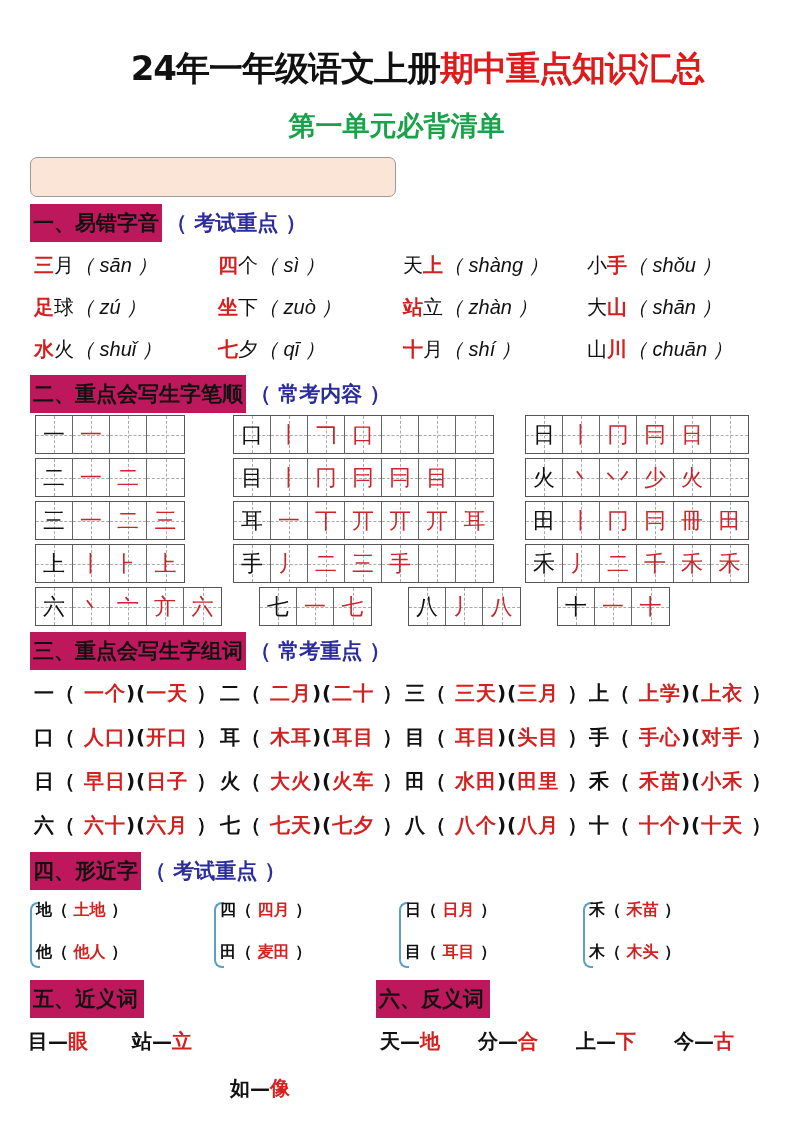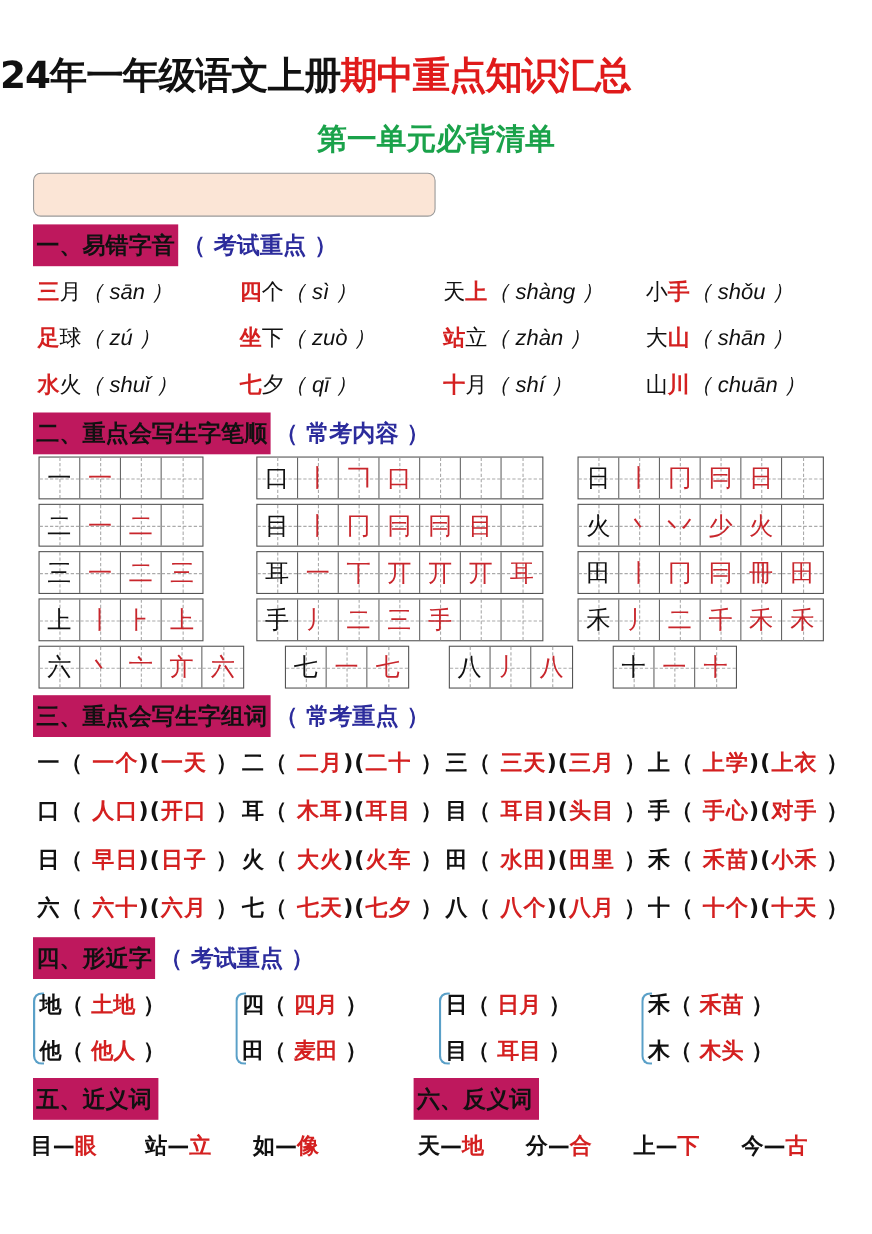--- a/index.html
+++ b/index.html
@@ -1,19 +1,19 @@
 <!DOCTYPE html>
 <html><head>
 <meta charset="utf-8">
 <style>
   html, body { margin:0; padding:0; background:#ffffff; }
   body { width:793px; height:1122px; position:relative; overflow:hidden;
          font-family:"DejaVu Sans", "Liberation Sans", sans-serif; color:#111; }
   .abs { position:absolute; }
-  .title { top:46px; left:0; width:704px; text-align:left; font-size:34px; font-weight:bold; letter-spacing:-1px; }
+  .title { top:46px; left:0; width:704px; text-align:right; font-size:34px; font-weight:bold; letter-spacing:-1px; }
   .title .red { color:#e01a1a; }
   .subtitle { top:108px; left:0; width:793px; text-align:center; font-size:27px; font-weight:bold; color:#1aa24a; }
   .countbox { top:157px; left:30px; width:366px; height:40px; background:#fbe5d6; border:1px solid #9a9a9a;
               border-radius:7px; box-sizing:border-box; font-size:21px; font-weight:bold; }
   .countbox span { position:absolute; top:6px; }
   .star { color:#e01a1a; }
   .sec-head { font-size:21px; font-weight:bold; height:38px; line-height:38px; white-space:nowrap; }
   .sec-head .hl { background:#be185d; padding:0 3px; display:inline-block; }
   .sec-head .note { color:#2c2c9c; margin-left:4px; }
   .py-item { font-size:20px; white-space:nowrap; }
@@ -24,21 +24,21 @@
           display:flex; align-items:center; justify-content:center; font-size:22px; }
   .cell:last-child { border-right:none; }
   .cell::before { content:""; position:absolute; left:50%; top:0; bottom:0; border-left:1px dashed #aaa; }
   .cell::after { content:""; position:absolute; top:50%; left:0; right:0; border-top:1px dashed #aaa; }
   .cell span { position:relative; z-index:1; }
   .cell.black span { color:#111; }
   .cell.red span { color:#c8262c; }
   .words-row { font-size:20px; font-weight:bold; white-space:nowrap; letter-spacing:1px; }
   .words-row .r { color:#d42020; }
   .brace { position:absolute; width:8px; border:2px solid #5aa0c8; border-right:none; border-radius:8px 0 0 8px; }
-  .pair { font-size:20px; font-weight:bold; white-space:nowrap; }
+  .pair { font-size:16px; font-weight:bold; white-space:nowrap; }
   .pair .r { color:#d42020; }
   .syn { font-size:20px; font-weight:bold; white-space:nowrap; }
   .syn .r { color:#d42020; }
 </style>
 </head>
 <body>
 
 <div class="abs title">
   <span>24年一年级语文上册</span><span class="red">期中重点知识汇总</span>
 </div>
@@ -391,20 +391,20 @@
 
 <div class="abs sec-head" style="top:980px; left:30px;">
   <span class="hl" style="padding:0 6px 0 3px">五、近义词</span>
 </div>
 <div class="abs sec-head" style="top:980px; left:376px;">
   <span class="hl" style="padding:0 6px 0 3px">六、反义词</span>
 </div>
 <div id="syn-wrap">
     <div class="abs syn" style="top:1028px; left:28px;"><span>目</span><span>—</span><span class="r">眼</span></div>
     <div class="abs syn" style="top:1028px; left:132px;"><span>站</span><span>—</span><span class="r">立</span></div>
-    <div class="abs syn" style="top:1028px; left:230px;text-align:center;"><span>如</span><span>—</span><span class="r">像</span></div>
+    <div class="abs syn" style="top:1075px; left:230px;text-align:center;"><span>如</span><span>—</span><span class="r">像</span></div>
   </div>
 <div id="ant-wrap">
     <div class="abs syn" style="top:1028px; left:380px;"><span>天</span><span>—</span><span class="r">地</span></div>
     <div class="abs syn" style="top:1028px; left:478px;"><span>分</span><span>—</span><span class="r">合</span></div>
     <div class="abs syn" style="top:1028px; left:576px;"><span>上</span><span>—</span><span class="r">下</span></div>
     <div class="abs syn" style="top:1028px; left:674px;"><span>今</span><span>—</span><span class="r">古</span></div>
   </div>
 
 </body></html>

